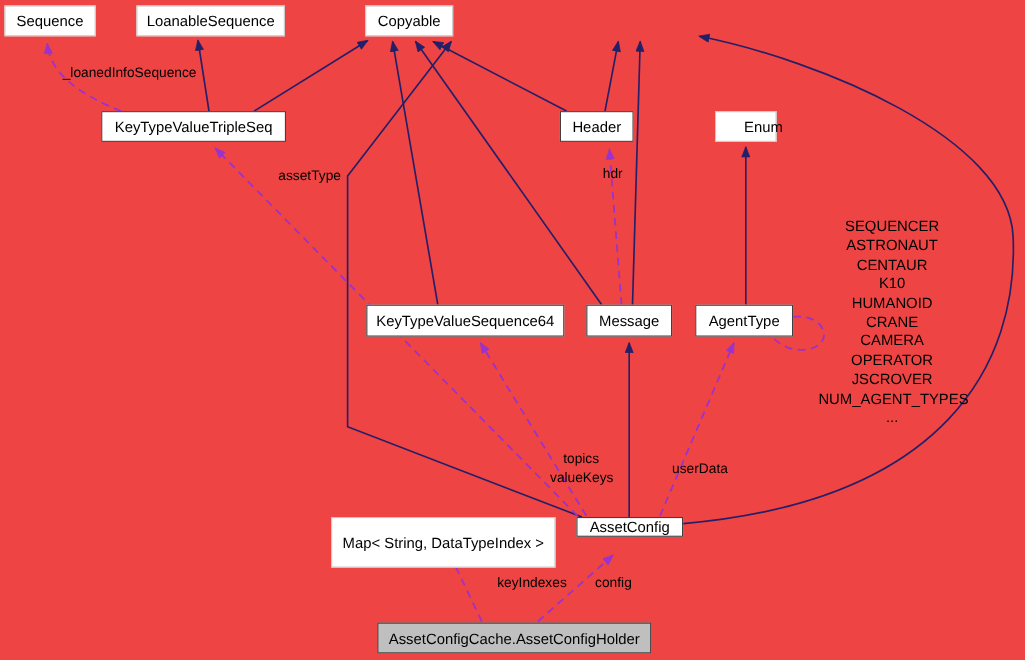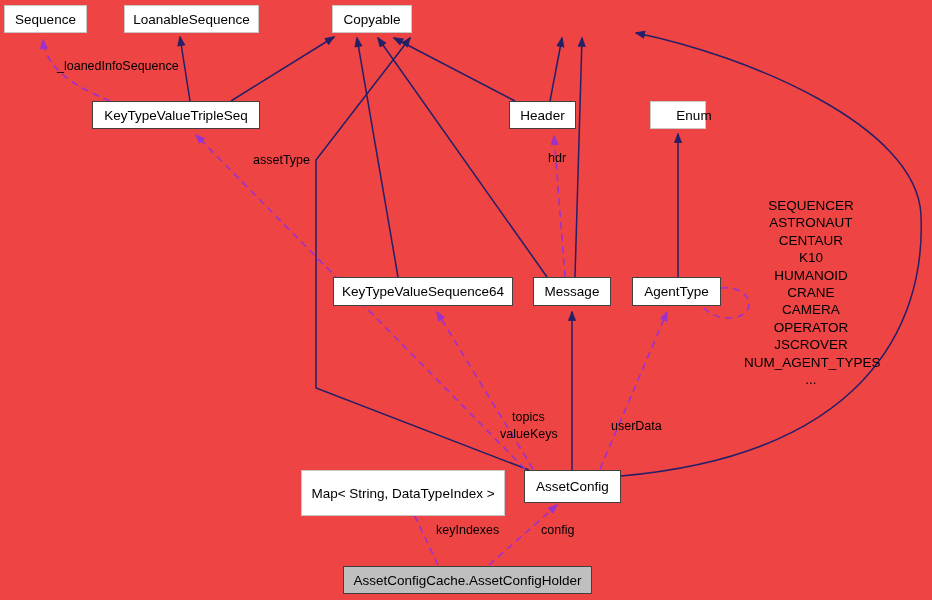--- a/index.html
+++ b/index.html
@@ -162,41 +162,41 @@
   </div>
 
   <div class="node solid" style="left:632px; top:277px; width:89px; height:29px;">
     <span class="node-label">AgentType</span>
   </div>
 
   <div class="node plain" style="left:301px; top:470px; width:204px; height:46px;">
     <span class="node-label">Map&lt; String, DataTypeIndex &gt;</span>
   </div>
 
-  <div class="node solid" style="left:524px; top:470px; width:97px; height:33px;">
+  <div class="node solid" style="left:524px; top:470px; width:97px; height:18px;">
     <span class="node-label">AssetConfig</span>
   </div>
 
   <div class="node current" style="left:343px; top:566px; width:249px; height:28px;">
     <span class="node-label">AssetConfigCache.AssetConfigHolder</span>
   </div>
 
   <div class="edge-label" style="left:57px; top:59px;">_loanedInfoSequence</div>
 
   <div class="edge-label" style="left:253px; top:153px;">assetType</div>
 
   <div class="edge-label" style="left:548px; top:151px;">hdr</div>
 
   <div class="edge-label" style="left:512px; top:410px;">topics</div>
 
   <div class="edge-label" style="left:500px; top:427px;">valueKeys</div>
 
   <div class="edge-label" style="left:611px; top:419px;">userData</div>
 
-  <div class="edge-label" style="left:436px; top:523px;">keyIndexes</div>
+  <div class="edge-label" style="left:452px; top:523px;">keyIndexes</div>
 
   <div class="edge-label" style="left:525px; top:523px;margin-left:16px;">config</div>
 
   <div class="enum-values" id="enum-values-list" style="left:744px; top:197px; width:134px;">
       <div>SEQUENCER</div>
       <div>ASTRONAUT</div>
       <div>CENTAUR</div>
       <div>K10</div>
       <div>HUMANOID</div>
       <div>CRANE</div>

